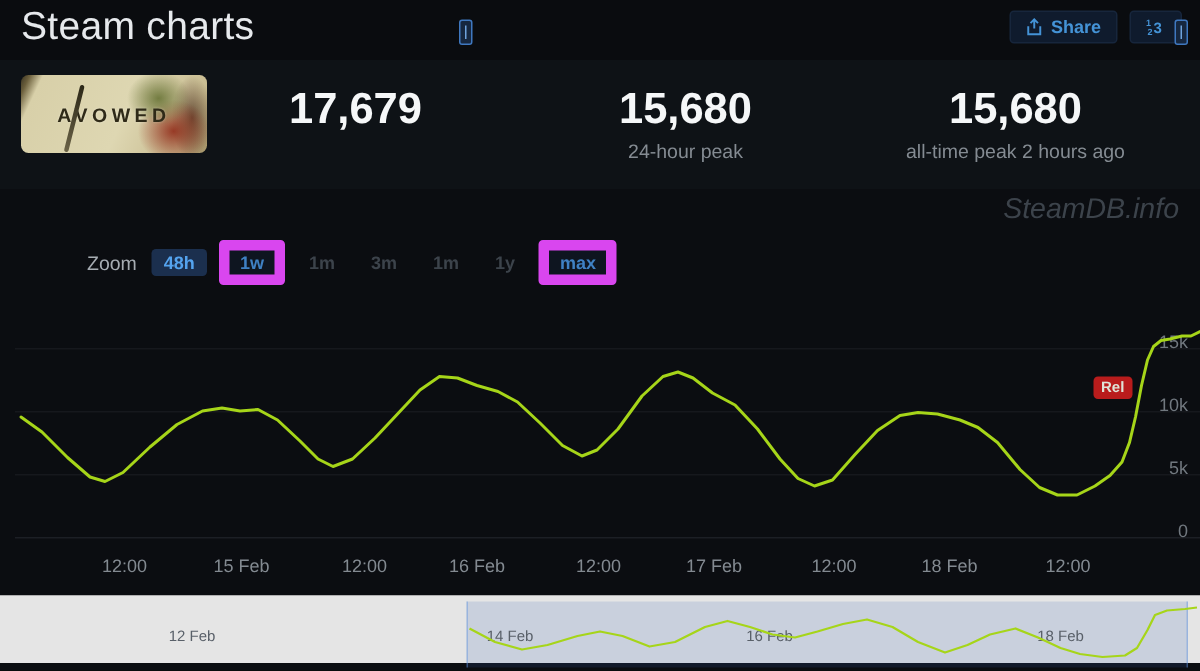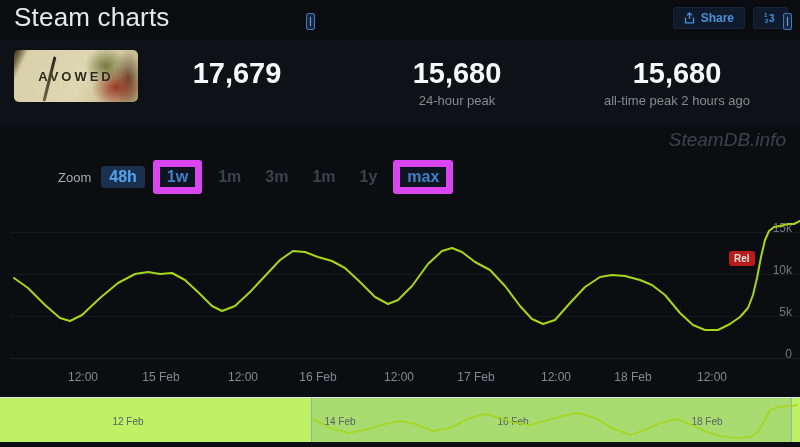--- a/index.html
+++ b/index.html
@@ -31,37 +31,37 @@
   .stat .lbl { font-size:13px; color:#848b92; margin-top:3px; }
   .stat1 { left:137px; top:57px; width:200px; }
   .stat2 { left:357px; top:57px; width:200px; }
   .stat3 { left:537px; top:57px; width:280px; }
 
   
   .chart-section { left:0; top:126px; width:800px; height:321px; background:#0b0d11; }
   .watermark { right:14px; top:129px; font-size:19px; font-style:italic; color:#3c434b; }
   .zoom-row { left:14px; top:160px; display:flex; gap:8px; align-items:center;margin-left:44px; }
   .zoom-row .zlabel { font-size:13px; color:#a6acb2; margin-right:2px; }
-  .zb { font-size:16px; font-weight:700; border-radius:3px; padding:2px 8px; cursor:pointer; }
+  .zb { font-size:12px; font-weight:700; border-radius:3px; padding:2px 8px; cursor:pointer; }
   .zb-active   { background:#1b2f4e; color:#54a3ee; }
   .zb-enabled  { background:#0e1520; border:7px solid #d946ef; color:#3f81c4; padding:1px 7px; }
   .zb-disabled { color:#3c434b; cursor:default; }
 
   .gridline { left:10px; width:790px; height:1px; background:#16181d; }
   .gl-zero  { background:#1c1f25; }
   .ylab { right:8px; width:40px; text-align:right; font-size:12px; color:#71787f; }
   .xlab { top:370px; width:60px; margin-left:-30px; text-align:center; font-size:12px; color:#838a91; }
 
   .rel-flag { left:729px; top:251px; background:#b91c1c; border-radius:3px; padding:2px 5px;
               font-size:10px; font-weight:700; color:#dfe4d8; }
 
   svg.lines { left:0; top:0; pointer-events:none; }
 
   
-  .navigator { left:0; top:397px; width:800px; height:45px; border-top:1px solid #e5e5e5; background:#bef264; }
+  .navigator { left:0; top:397px; width:800px; height:45px; border-top:4px solid #e5e5e5; background:#e5e5e5; }
   .nav-selection { left:311px; top:0; width:481px; height:44px; background:rgba(58,98,182,.16);
                    border-left:1px solid rgba(96,146,224,.45); border-right:1px solid rgba(96,146,224,.45); }
   .nav-handle { top:13px; width:9px; height:17px; background:#16273f; border:1px solid #3f78c0; border-radius:2px; }
   .nav-handle::after { content:""; position:absolute; left:3px; top:3px; width:1px; height:9px; background:#6fa3dd; }
   .nh-left { left:306px; } .nh-right { left:783px; }
   .nlab { top:18px; width:60px; margin-left:-30px; text-align:center; font-size:10px; color:#596069; }
 </style>
 </head>
 <body>
 

